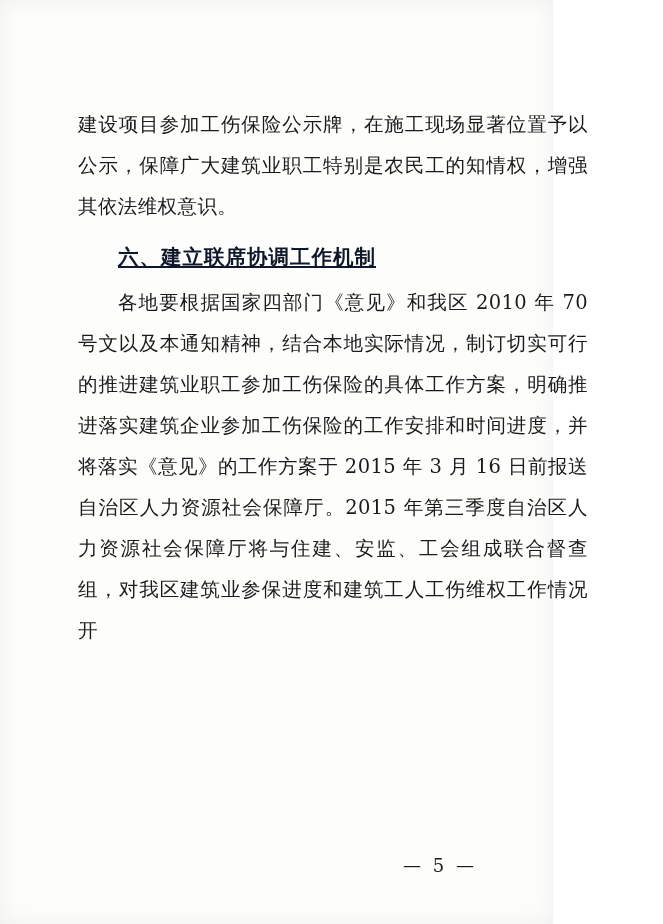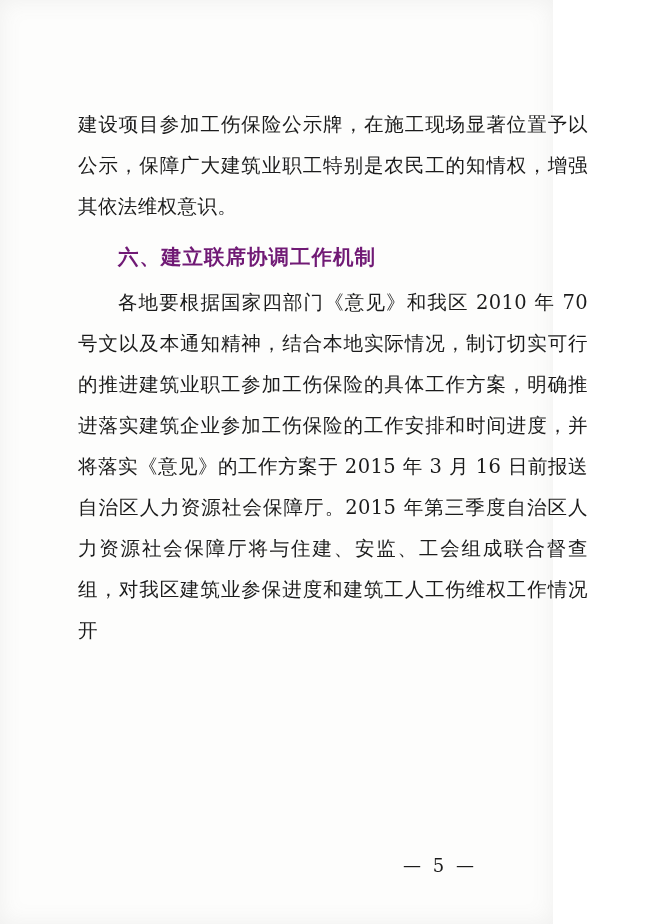--- a/index.html
+++ b/index.html
@@ -37,24 +37,25 @@
     font-family: "DejaVu Serif", "Liberation Serif", serif;
   }
   .indent {
     text-indent: 40px;
   }
   .heading {
     margin: 10px 0 4px 0;
     font-size: 20.5px;
     line-height: 41px;
     font-weight: bold;
-    color: #701a75;
+    color: #0f172a;
     text-indent: 40px;
     letter-spacing: 1px;
     font-family: "DejaVu Sans", "Liberation Sans", sans-serif;
+    text-decoration: underline;
   }
   .pagenum {
     position: absolute;
     right: 76px;
     bottom: 48px;
     font-size: 18px;
     color: #1b1b1b;
     letter-spacing: 3px;
     font-family: "DejaVu Serif", "Liberation Serif", serif;
   }

